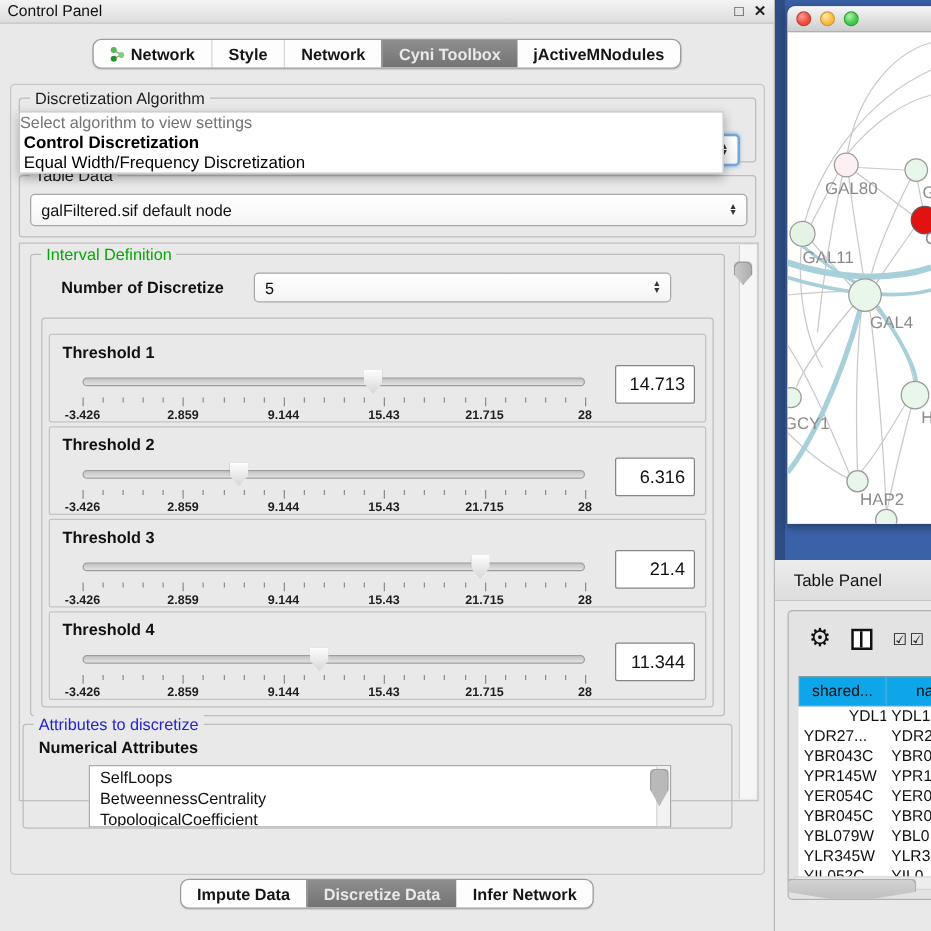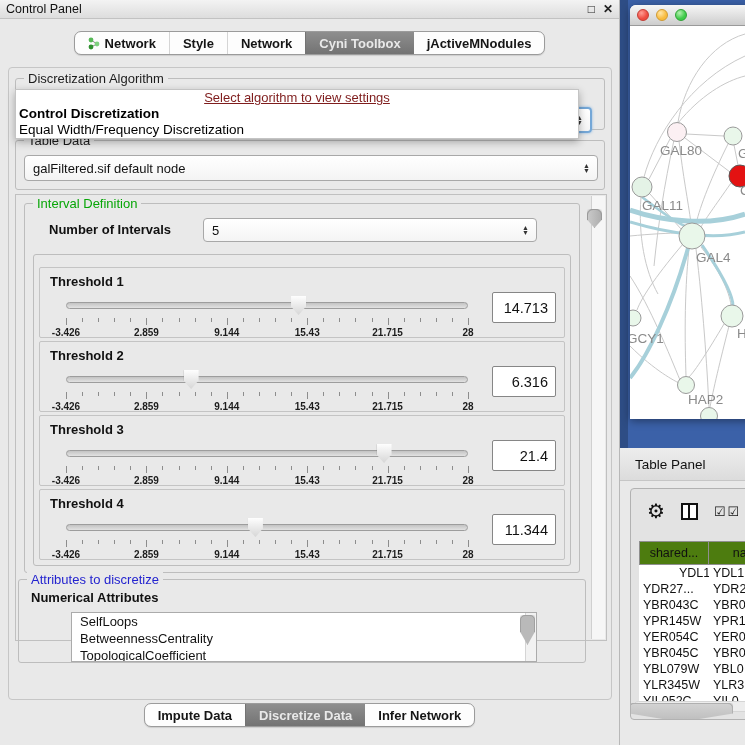--- a/index.html
+++ b/index.html
@@ -46,22 +46,22 @@
 
   
   #algo-group { left:6px; top:10px; width:590px; height:52px; }
   #algo-combo { left:8px; top:28px; width:568px; border:2px solid #74a7d7;
                 box-shadow:0 0 3px #8ab6e0; }
 
   
   #algo-popup { position:absolute; left:6px; top:21px; width:564px; height:50px;
                 background:#ffffff; border:1px solid #c4c4c4;
                 box-shadow:0 3px 8px rgba(0,0,0,.30); z-index:50; }
-  .dd-prompt { height:16px; text-align:center; font-size:13px; color:#7f1d1d;
-               line-height:16px; cursor:default;text-decoration:underline; }
+  .dd-prompt { height:16px; font-size:13px; color:#737373;
+               line-height:16px; cursor:default; }
   .dd-option { height:16px; padding-left:3px; font-size:13.5px; color:#000;
                line-height:16px; white-space:nowrap; cursor:default; }
   .dd-option.bold { font-weight:bold; }
 
   
   #tabledata-group { left:6px; top:72px; width:590px; height:50px; }
   #tabledata-combo { left:8px; top:14px; width:574px; }
 
   
   #scroll-area { position:absolute; left:6px; top:126px; width:592px; height:447px;
@@ -142,21 +142,21 @@
                 display:flex; align-items:center; gap:16px; padding-left:16px; }
   #gear-icon { font-size:20px; color:#111; line-height:20px; cursor:default; }
   #columns-icon { width:17px; height:17px; border:2px solid #111; background:#fff; position:relative; cursor:default; }
   #columns-icon::after { content:""; position:absolute; left:50%; top:0; bottom:0; width:2px;
                          margin-left:-1px; background:#111; }
   .cb-icon { font-size:13px; color:#111; cursor:default; }
   #tp-checks { display:flex; gap:2px; }
 
   #tp-table { position:absolute; left:8px; top:52px; width:160px; }
   #tp-header { display:flex; height:24px; }
-  .tp-hcell { background:#4d7c0f; border:1px solid #8f8f8f; border-left:none;
+  .tp-hcell { background:#0ea5e9; border:1px solid #8f8f8f; border-left:none;
               font-size:12.5px; color:#111; display:flex; align-items:center;
               justify-content:center; cursor:default; }
   .tp-hcell:first-child { border-left:1px solid #8f8f8f; }
   .tp-row { display:flex; height:16px; background:#fff; }
   .tp-cell { font-size:12.5px; color:#111; padding-left:4px; white-space:nowrap;
              overflow:hidden; display:flex; align-items:center; cursor:default; }
   #tp-rows { background:#fff; }
   #tp-hscroll { position:absolute; left:2px; right:2px; top:212px; height:11px;
                 background:#ededed; border:1px solid #d5d5d5; border-radius:6px; }
   #tp-hscroll .thumb { position:absolute; left:2px; top:1px; bottom:1px; width:104px;
@@ -225,21 +225,21 @@
         <div class="combo" id="tabledata-combo">
           <span>galFiltered.sif default node</span>
           <div class="arrows">▲<br>▼</div>
         </div>
       </div>
 
       <div id="scroll-area">
 
         <div class="groupbox" id="interval-group">
           <span class="gb-title green">Interval Definition</span>
-          <span id="numint-label">Number of Intervals</span>
+          <span id="numint-label">Number of Discretize</span>
           <div class="combo" id="numint-combo">
             <span>5</span>
             <div class="arrows">▲<br>▼</div>
           </div>
 
           <div id="thr-group">
             <div id="threshold-list">
                 <div class="thr-panel">
     <span class="thr-name">Threshold 1</span>
     <div class="slider-wrap">

